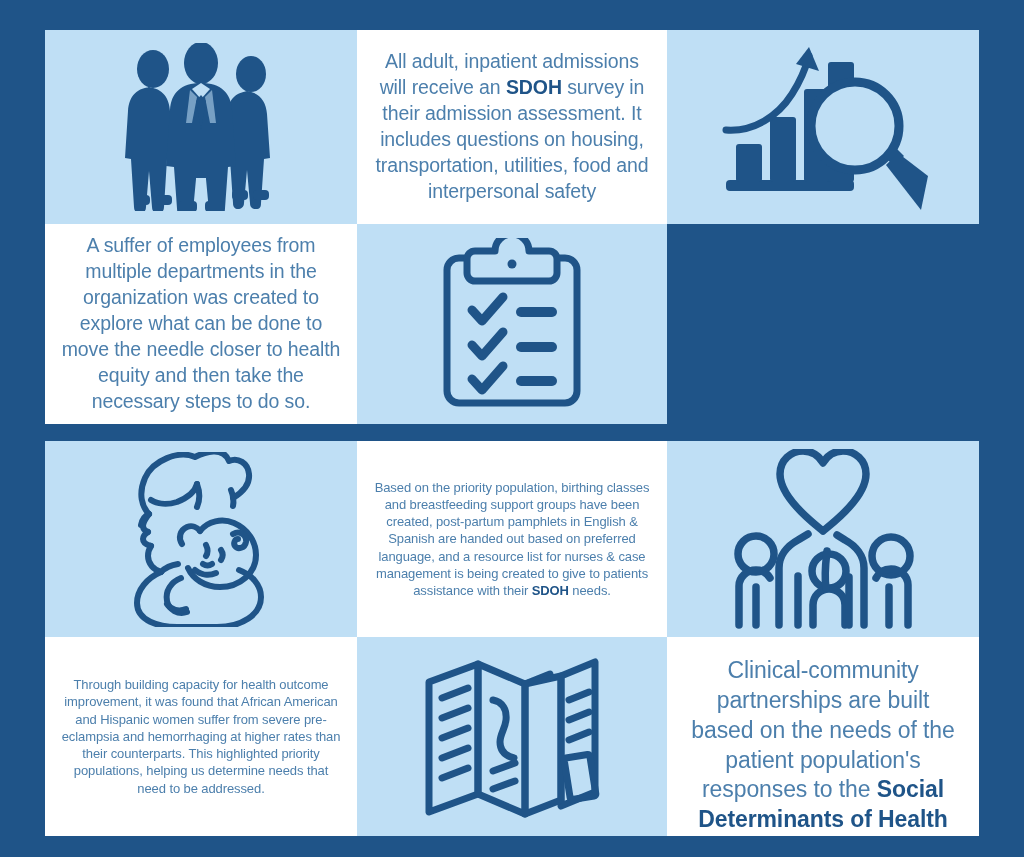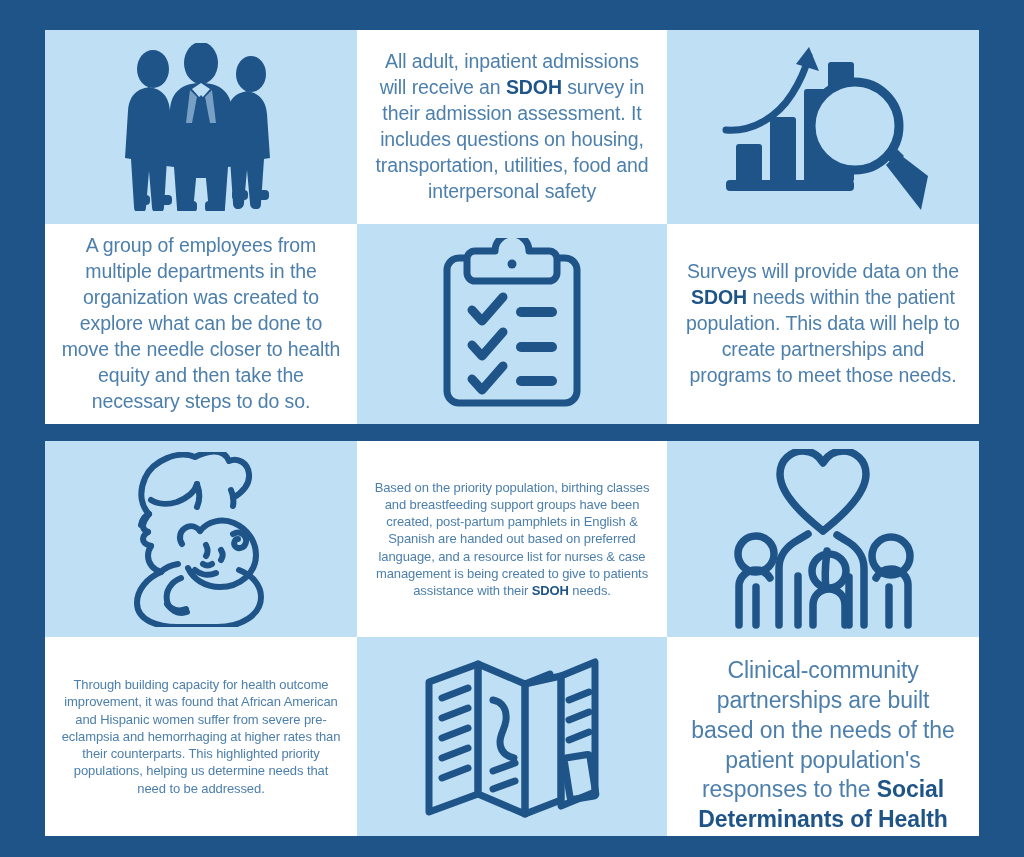--- a/index.html
+++ b/index.html
@@ -157,21 +157,21 @@
             </g>
             <g fill="#1F5488">
               <path d="M170 118l10-10 8 8-10 10z"></path>
               <path d="M182 113l30 23-7 34-35-45z"></path>
             </g>
           </svg>
         </div>
       </div>
 
       <div class="cell plain text">
-        <div class="copy">A group of employees from multiple departments in the organization was created to explore what can be done to move the needle closer to health equity and then take the necessary steps to do so.</div>
+        <div class="copy">A suffer of employees from multiple departments in the organization was created to explore what can be done to move the needle closer to health equity and then take the necessary steps to do so.</div>
       </div>
 
       <div class="cell tint icon">
         <div class="icon-wrap">
           <svg width="150" height="172" viewBox="0 0 150 172" aria-hidden="true">
             <g fill="none" stroke="#1F5488" stroke-width="7" stroke-linecap="round" stroke-linejoin="round">
               <rect x="10" y="20" width="130" height="145" rx="12"></rect>
               <path d="M38 13h20a17 17 0 0 1 34 0h20a8 8 0 0 1 8 8v14a8 8 0 0 1-8 8H38a8 8 0 0 1-8-8V21a8 8 0 0 1 8-8z" fill="#BFDFF5"></path>
             </g>
             <circle cx="75" cy="26" r="4.5" fill="#1F5488"></circle>
@@ -182,23 +182,20 @@
             </g>
             <g fill="#1F5488">
               <rect x="79" y="69" width="41" height="10" rx="5"></rect>
               <rect x="79" y="104" width="41" height="10" rx="5"></rect>
               <rect x="79" y="138" width="41" height="10" rx="5"></rect>
             </g>
           </svg>
         </div>
       </div>
 
-      <div class="cell plain text">
-        <div class="copy">Surveys will provide data on the <b>SDOH</b> needs within the patient population. This data will help to create partnerships and programs to meet those needs.</div>
-      </div>
     </div>
 
     <div class="divider"></div>
 
     <div class="half bottom">
 
       <div class="cell tint icon">
         <div class="icon-wrap">
           <svg width="160" height="175" viewBox="0 0 160 175" aria-hidden="true">
             <g fill="none" stroke="#1F5488" stroke-width="6" stroke-linecap="round" stroke-linejoin="round">

